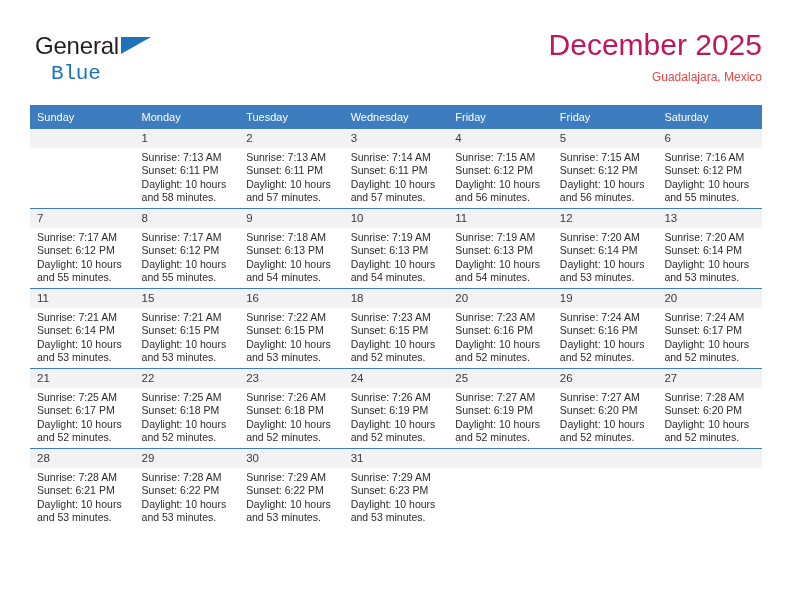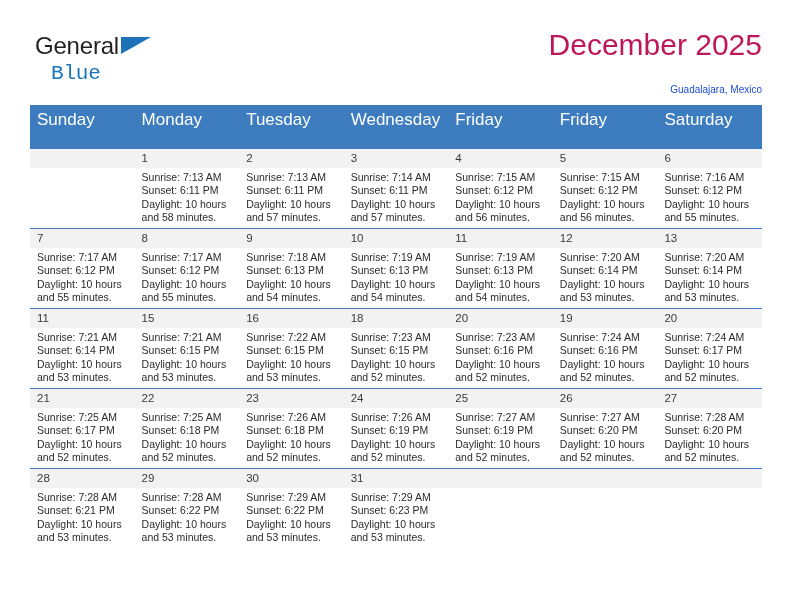--- a/index.html
+++ b/index.html
@@ -75,46 +75,46 @@
     text-align: right;
   }
   .cal-title {
     font-size: 30px;
     color: #be185d;
     line-height: 1.12;
     white-space: nowrap;
     font-weight: normal;
   }
   .cal-subtitle {
-    margin-top: 22px;
-    font-size: 10px;
-    color: #1d4ed8;
+    margin-top: 9px;
+    font-size: 12px;
+    color: #ef4444;
     line-height: 1.1;
     white-space: nowrap;
   }
 
   
   .calendar {
     position: absolute;
     left: 30px;
     top: 105px;
     width: 732px;
   }
   table.cal-table {
     border-collapse: collapse;
     table-layout: fixed;
     width: 732px;
   }
   table.cal-table th {
     background: #3c7cbf;
     color: #ffffff;
-    font-size: 17px;
+    font-size: 11px;
     font-weight: normal;
     text-align: left;
-    padding: 5px 0 18px 7px;
+    padding: 5px 0 5px 7px;
     height: 13px;
     border: none;
   }
   table.cal-table td {
     vertical-align: top;
     padding: 0;
     border: none;
     border-top: 1px solid #3c7cbf;
     height: 79px;
     background: #ffffff;

